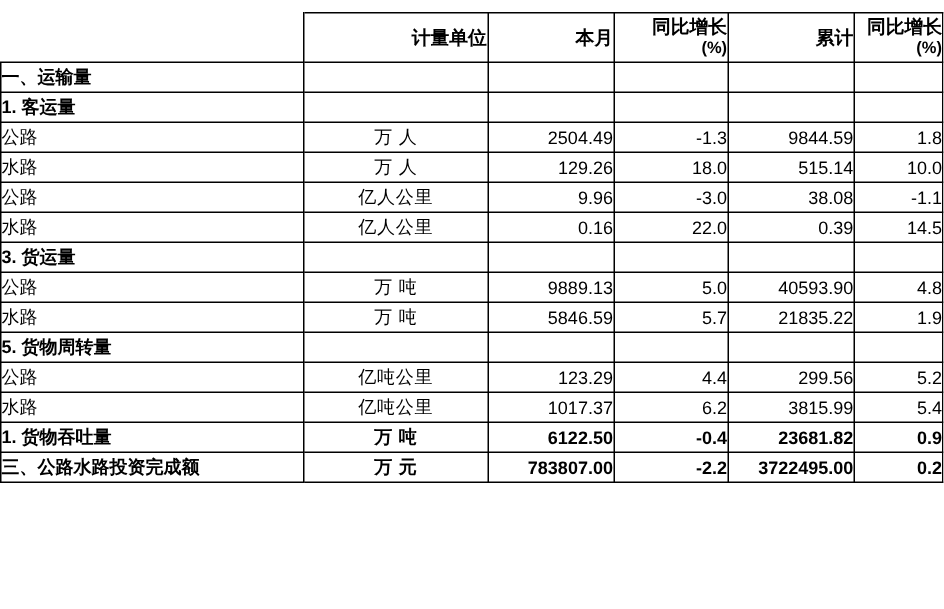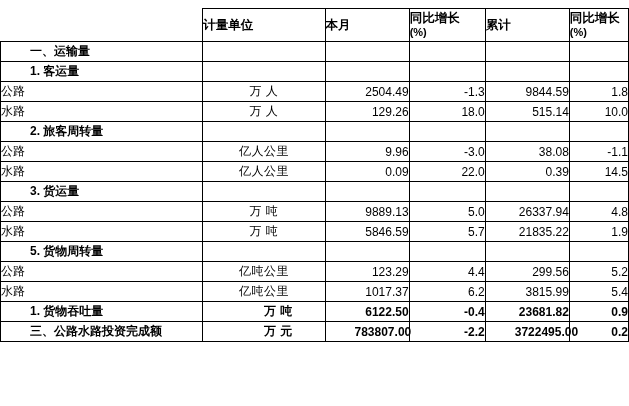--- a/index.html
+++ b/index.html
@@ -36,21 +36,21 @@
   
   col.c-label { width: 202px; }
   col.c-unit  { width: 122px; }
   col.c-month { width: 84px;  }
   col.c-gr1   { width: 76px;  }
   col.c-total { width: 84px;  }
   col.c-gr2   { width: 59px;  }
 
   
   tr.head td {
-    text-align: left;
+    text-align: right;
     font-weight: bold;
     font-size: 12.5px;
     line-height: 14px;
     padding: 2px 0;
   }
   tr.head td.blank { border-left: none; border-top: none; }
   .hdr-sub {
     display: block;
     font-weight: bold;
     font-size: 11px;
@@ -72,21 +72,21 @@
     text-align: right;
     padding-right: 6px;
     white-space: nowrap;
   }
 
   .lvl1 { font-weight: bold; }
   .lvl2 { font-weight: bold; padding-left: 4px; }
   .lvl3 { padding-left: 34px; margin-top: 27px; }
   .lvl4 { padding-left: 50px; }
 
-  tr.bold td { font-weight: bold; padding-left: 29px; }
+  tr.bold td { font-weight: bold; }
   tr.bold td.unit { font-weight: bold; }
 
   
 </style>
 </head>
 <body>
 
 <div class="sheet">
   <table class="stat">
     <colgroup>
@@ -139,58 +139,50 @@
           <td class="num">1.8</td>
         </tr>
         <tr>
           <td class="label lvl3">水路</td>
           <td class="unit">万 人</td>
           <td class="num">129.26</td>
           <td class="num">18.0</td>
           <td class="num">515.14</td>
           <td class="num">10.0</td>
         </tr>
-        <tr class="bold">
-          <td class="label lvl2">2. 旅客周转量</td>
-          <td class="unit"></td>
-          <td class="num"></td>
-          <td class="num"></td>
-          <td class="num"></td>
-          <td class="num"></td>
-        </tr>
         <tr>
           <td class="label lvl3">公路</td>
           <td class="unit">亿人公里</td>
           <td class="num">9.96</td>
           <td class="num">-3.0</td>
           <td class="num">38.08</td>
           <td class="num">-1.1</td>
         </tr>
         <tr>
           <td class="label lvl3">水路</td>
           <td class="unit">亿人公里</td>
-          <td class="num">0.09</td>
+          <td class="num">0.16</td>
           <td class="num">22.0</td>
           <td class="num">0.39</td>
           <td class="num">14.5</td>
         </tr>
         <tr class="bold">
           <td class="label lvl2">3. 货运量</td>
           <td class="unit"></td>
           <td class="num"></td>
           <td class="num"></td>
           <td class="num"></td>
           <td class="num"></td>
         </tr>
         <tr>
           <td class="label lvl3">公路</td>
           <td class="unit">万 吨</td>
           <td class="num">9889.13</td>
           <td class="num">5.0</td>
-          <td class="num">26337.94</td>
+          <td class="num">40593.90</td>
           <td class="num">4.8</td>
         </tr>
         <tr>
           <td class="label lvl3">水路</td>
           <td class="unit">万 吨</td>
           <td class="num">5846.59</td>
           <td class="num">5.7</td>
           <td class="num">21835.22</td>
           <td class="num">1.9</td>
         </tr>

